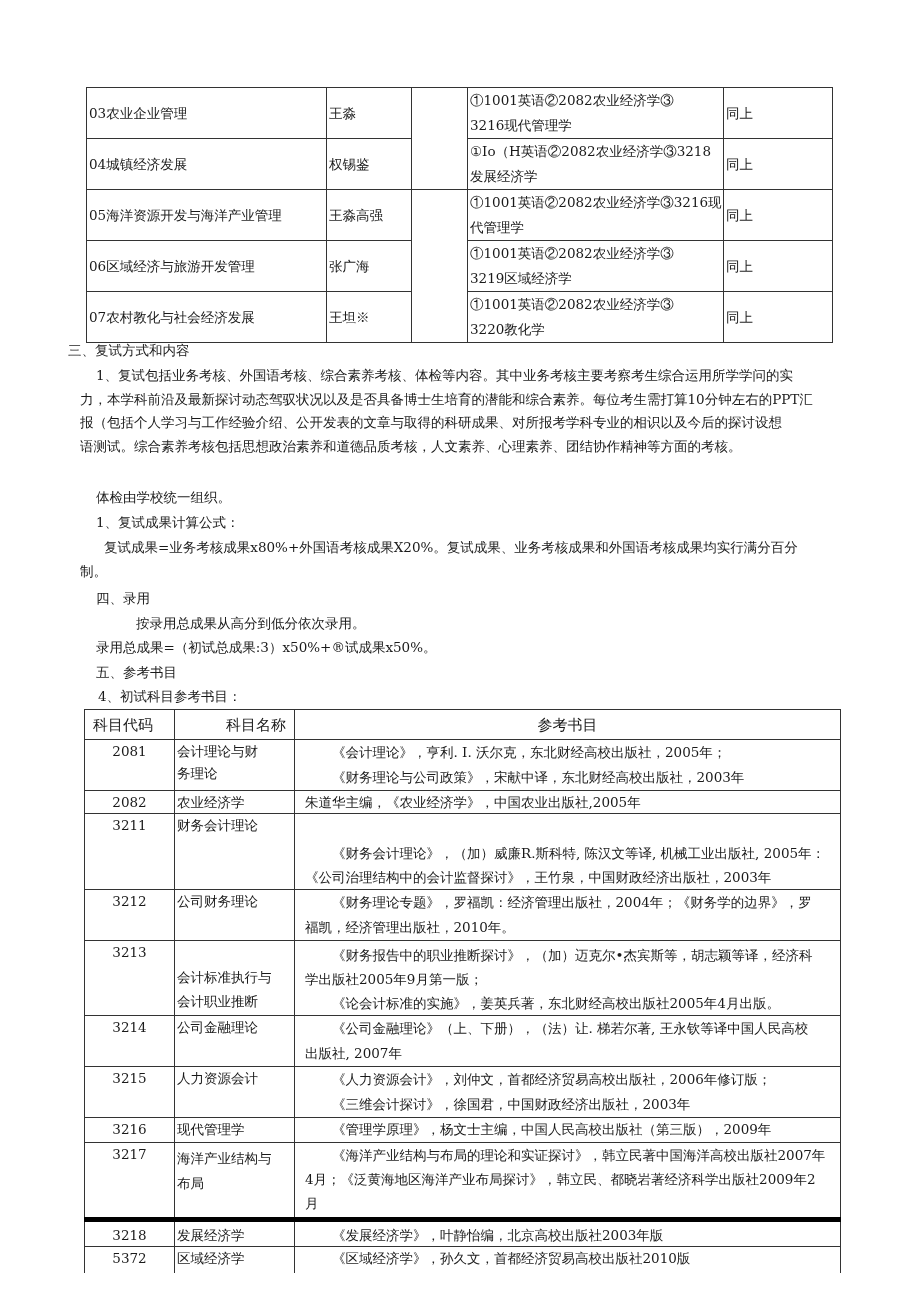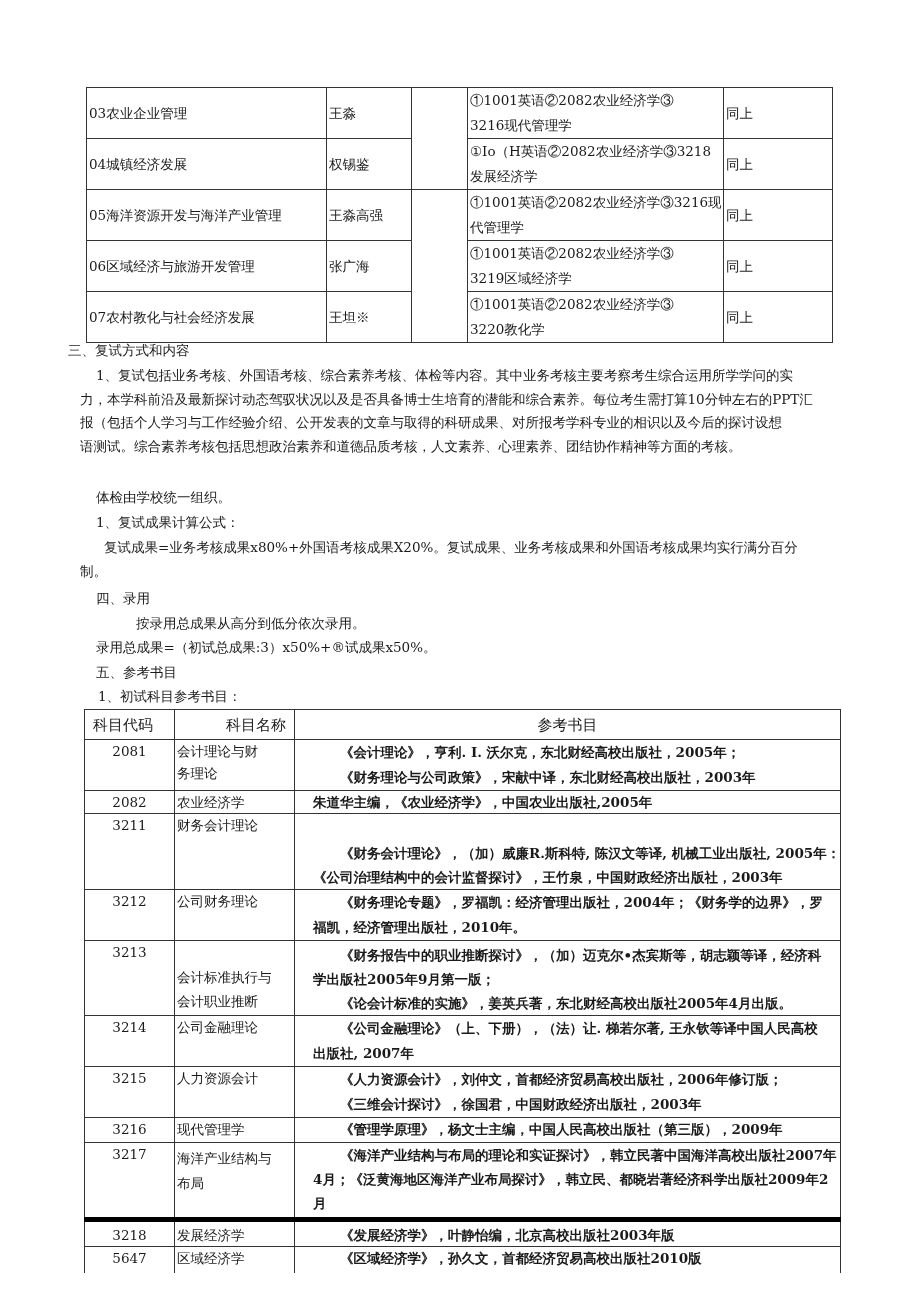--- a/index.html
+++ b/index.html
@@ -4,21 +4,21 @@
 <style>
   html, body { margin:0; padding:0; background:#ffffff; }
   body { width:920px; height:1301px; position:relative; overflow:hidden;
          font-family:"DejaVu Serif","Liberation Serif",serif; color:#1a1a1a; font-size:13.5px; }
   table { border-collapse:collapse; position:absolute; table-layout:fixed; }
   td, th { border:1px solid #333; padding:0 2px; vertical-align:middle; font-weight:normal; line-height:25px; }
   .t1 td { font-size:13.5px; }
   .t2 td, .t2 th { font-size:13.5px; line-height:22px; vertical-align:top; }
   .t2 th { font-family:"DejaVu Sans","Liberation Sans",sans-serif; font-size:15px; vertical-align:middle; }
   .code { text-align:center; }
-  .book { padding-left:18px;font-weight:bold; }
+  .book { padding-left:10px; }
   .para { position:absolute; left:90px; width:740px; line-height:23.5px; font-size:13.5px; }
   .line { display:block; white-space:nowrap; }
   .thick-top td { border-top:5px solid #000000; }
 </style>
 </head>
 <body>
 
 <table class="t1" style="left:86px; top:87px; width:746px;">
   <colgroup>
     <col style="width:240px">
@@ -90,21 +90,21 @@
 <div class="para" style="top:536px; left:80px; width:760px;">
   <span class="line" style="padding-left:24px">复试成果=业务考核成果x80%+外国语考核成果X20%。复试成果、业务考核成果和外国语考核成果均实行满分百分</span>
   <span class="line">制。</span>
 </div>
 
 <div class="para" style="top:587px; left:96px;">四、录用</div>
 <div class="para" style="top:612px; left:96px;margin-left:40px;">按录用总成果从高分到低分依次录用。</div>
 <div class="para" style="top:636px; left:96px;">录用总成果=（初试总成果:3）x50%+®试成果x50%。</div>
 
 <div class="para" style="top:661px; left:96px;">五、参考书目</div>
-<div class="para" style="top:685px; left:98px;">1、初试科目参考书目：</div>
+<div class="para" style="top:685px; left:98px;">4、初试科目参考书目：</div>
 
 <table class="t2" style="left:84px; top:709px; width:756px;">
   <colgroup>
     <col style="width:90px">
       <col style="width:120px">
       <col style="width:546px">
   </colgroup>
   <thead>
     <tr style="height:30px">
       <th style="text-align:left; padding-left:8px;">科目代码</th>
@@ -191,18 +191,18 @@
           <span class="line">4月；《泛黄海地区海洋产业布局探讨》，韩立民、都晓岩著经济科学出版社2009年2</span>
           <span class="line">月</span>
         </td>
     </tr>
     <tr class="thick-top" style="height:27px">
       <td class="code" style="vertical-align:bottom">3218</td>
       <td style="vertical-align:bottom">发展经济学</td>
       <td class="book" style="vertical-align:bottom">　　《发展经济学》，叶静怡编，北京高校出版社2003年版</td>
     </tr>
     <tr style="height:26px">
-      <td class="code" style="border-bottom:none">5647</td>
+      <td class="code" style="border-bottom:none">5372</td>
       <td style="border-bottom:none">区域经济学</td>
       <td class="book" style="border-bottom:none">　　《区域经济学》，孙久文，首都经济贸易高校出版社2010版</td>
     </tr>
   </tbody>
 </table>
 
 </body></html>

